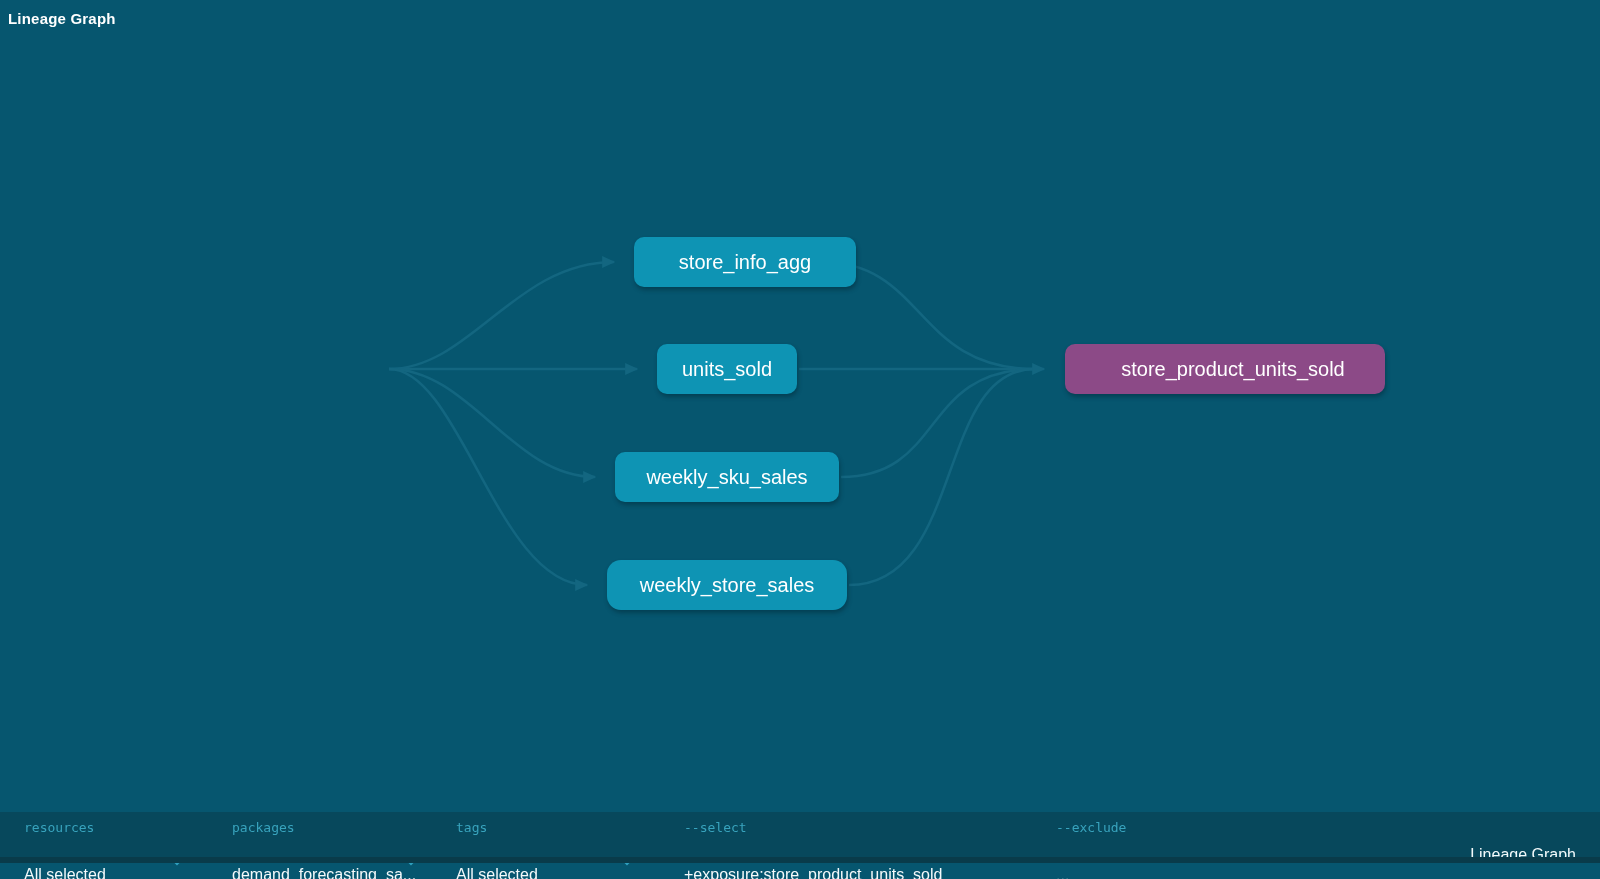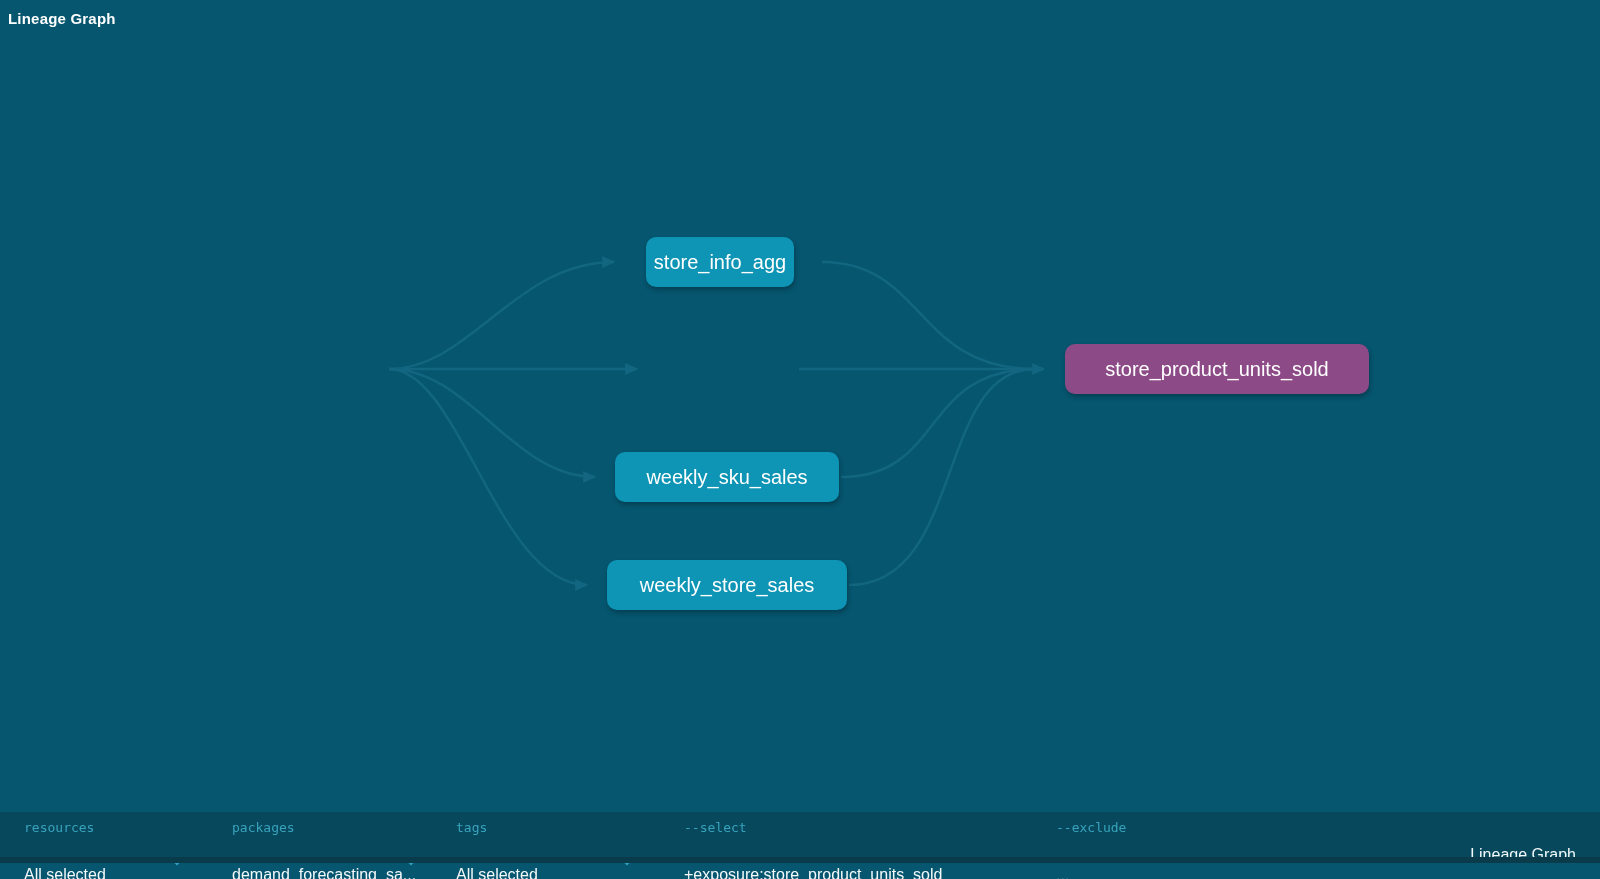--- a/index.html
+++ b/index.html
@@ -13,25 +13,25 @@
   
   .edges{position:absolute;left:0;top:0;width:1600px;height:879px;}
 
   .node{position:absolute;height:50px;line-height:50px;border-radius:10px;
         color:#FFFFFF;font-size:20px;text-align:center;white-space:nowrap;
         box-shadow:1px 3px 4px rgba(0,38,52,.45);cursor:pointer;}
   .node.model{background:#0E94B4;}
   .node.exposure{background:#8C4A87;}
 
   .n-store-info{left:253px;top:344px;width:134px;}
-  .n-store-info-agg{left:634px;top:237px;width:148px;margin-left:12px;}
+  .n-store-info-agg{left:634px;top:237px;width:222px;}
   .n-units-sold{left:657px;top:344px;width:140px;}
   .n-weekly-sku-sales{left:615px;top:452px;width:224px;}
-  .n-weekly-store-sales{left:607px;top:560px;width:240px;}
-  .n-store-product-units-sold{left:1065px;top:344px;width:304px;}
+  .n-weekly-store-sales{left:607px;top:560px;width:240px;border-radius:14px;}
+  .n-store-product-units-sold{left:1065px;top:344px;width:304px;padding-left:16px;}
 
   
   .footer{position:absolute;left:0;top:812px;width:1600px;height:51px;
           background:#07485C;}
   .footer::after{content:"";position:absolute;left:0;bottom:0;width:100%;
           height:6px;background:#093B4A;}
   .filter{position:absolute;top:0;height:61px;}
   .f-label{position:absolute;top:8px;left:0;
            font-family:"DejaVu Sans Mono","Liberation Mono",monospace;
            font-size:13px;color:#38A3BD;white-space:nowrap;}
@@ -71,20 +71,21 @@
       <path d="M389,369 C460,369 498,585 587,585" marker-end="url(#arrow)"></path>
       <path d="M822,262 C925,262 915,369 1035,369"></path>
       <path d="M799,369 L1035,369"></path>
       <path d="M841,477 C945,477 920,369 1035,369"></path>
       <path d="M849,585 C965,585 935,369 1035,369"></path>
       <path d="M1035,369 L1044,369" marker-end="url(#arrow)"></path>
     </g>
   </svg>
 
   <div class="node model n-store-info-agg">store_info_agg</div>
+  <div class="node model n-units-sold">units_sold</div>
   <div class="node model n-weekly-sku-sales">weekly_sku_sales</div>
   <div class="node model n-weekly-store-sales">weekly_store_sales</div>
   <div class="node exposure n-store-product-units-sold">store_product_units_sold</div>
 
   <div class="footer">
 
     <div class="filter f-resources">
       <div class="f-label">resources</div>
       <div class="f-value">All selected</div>
       <span class="chev">

